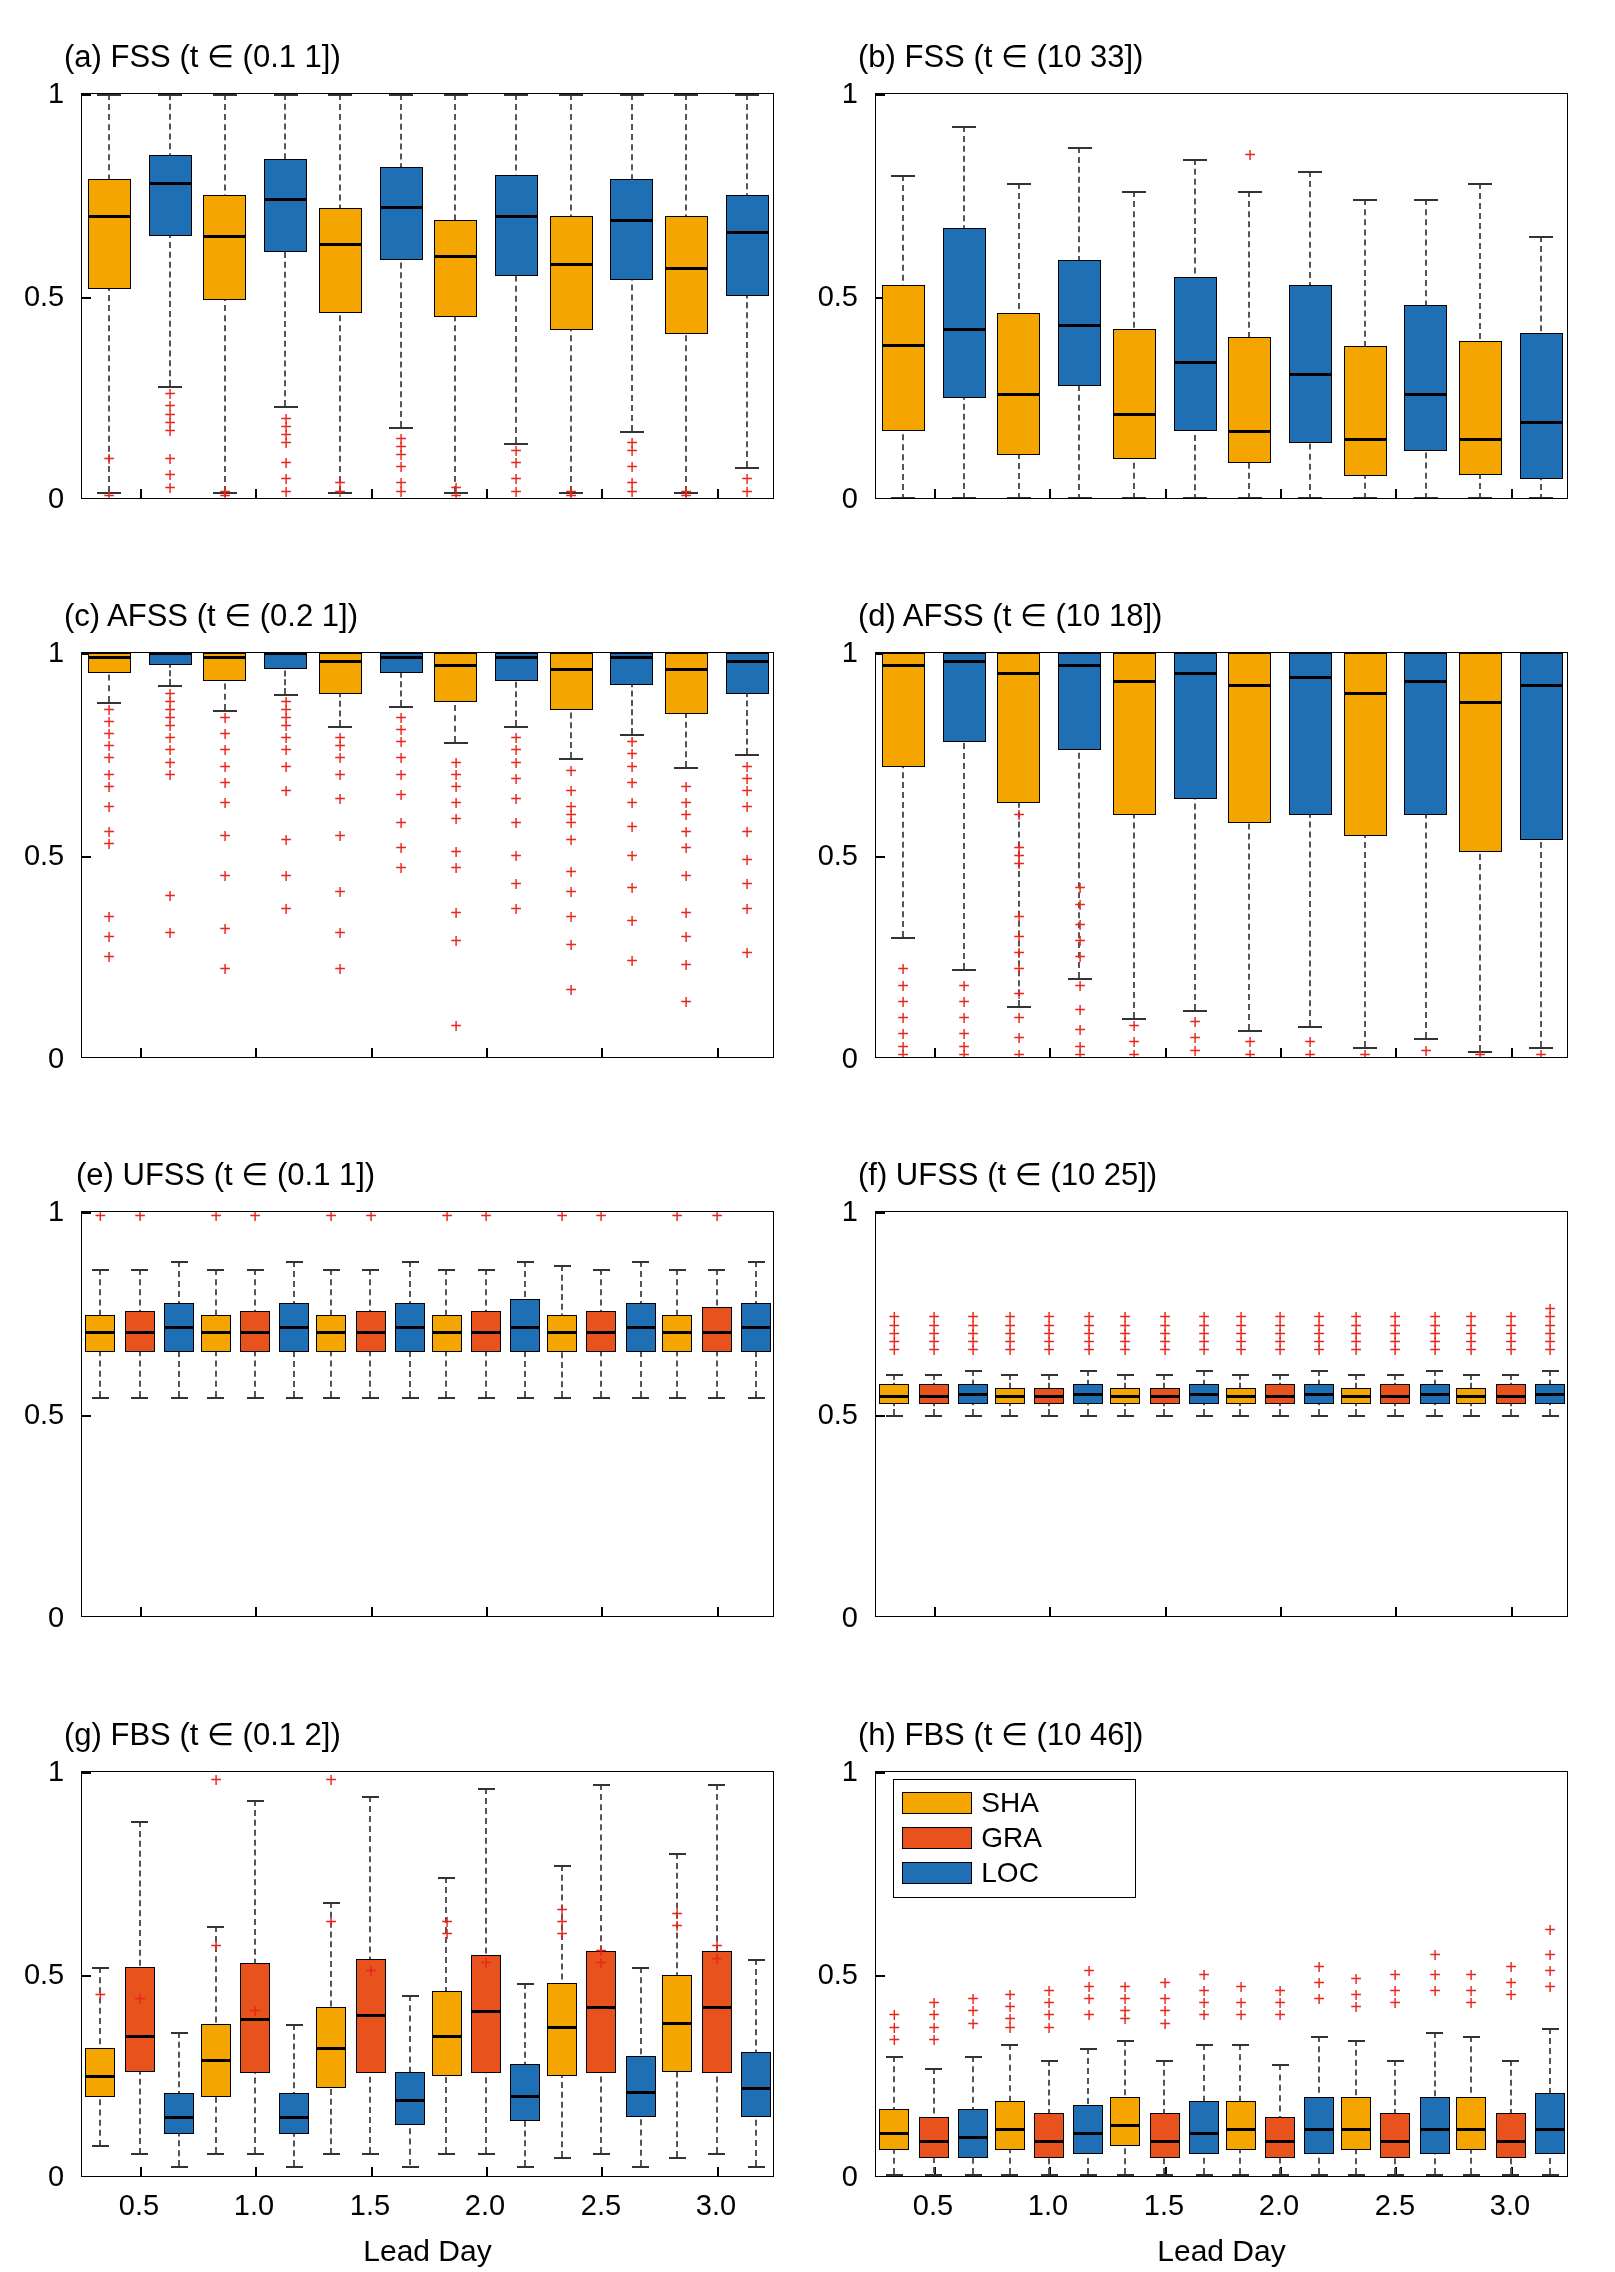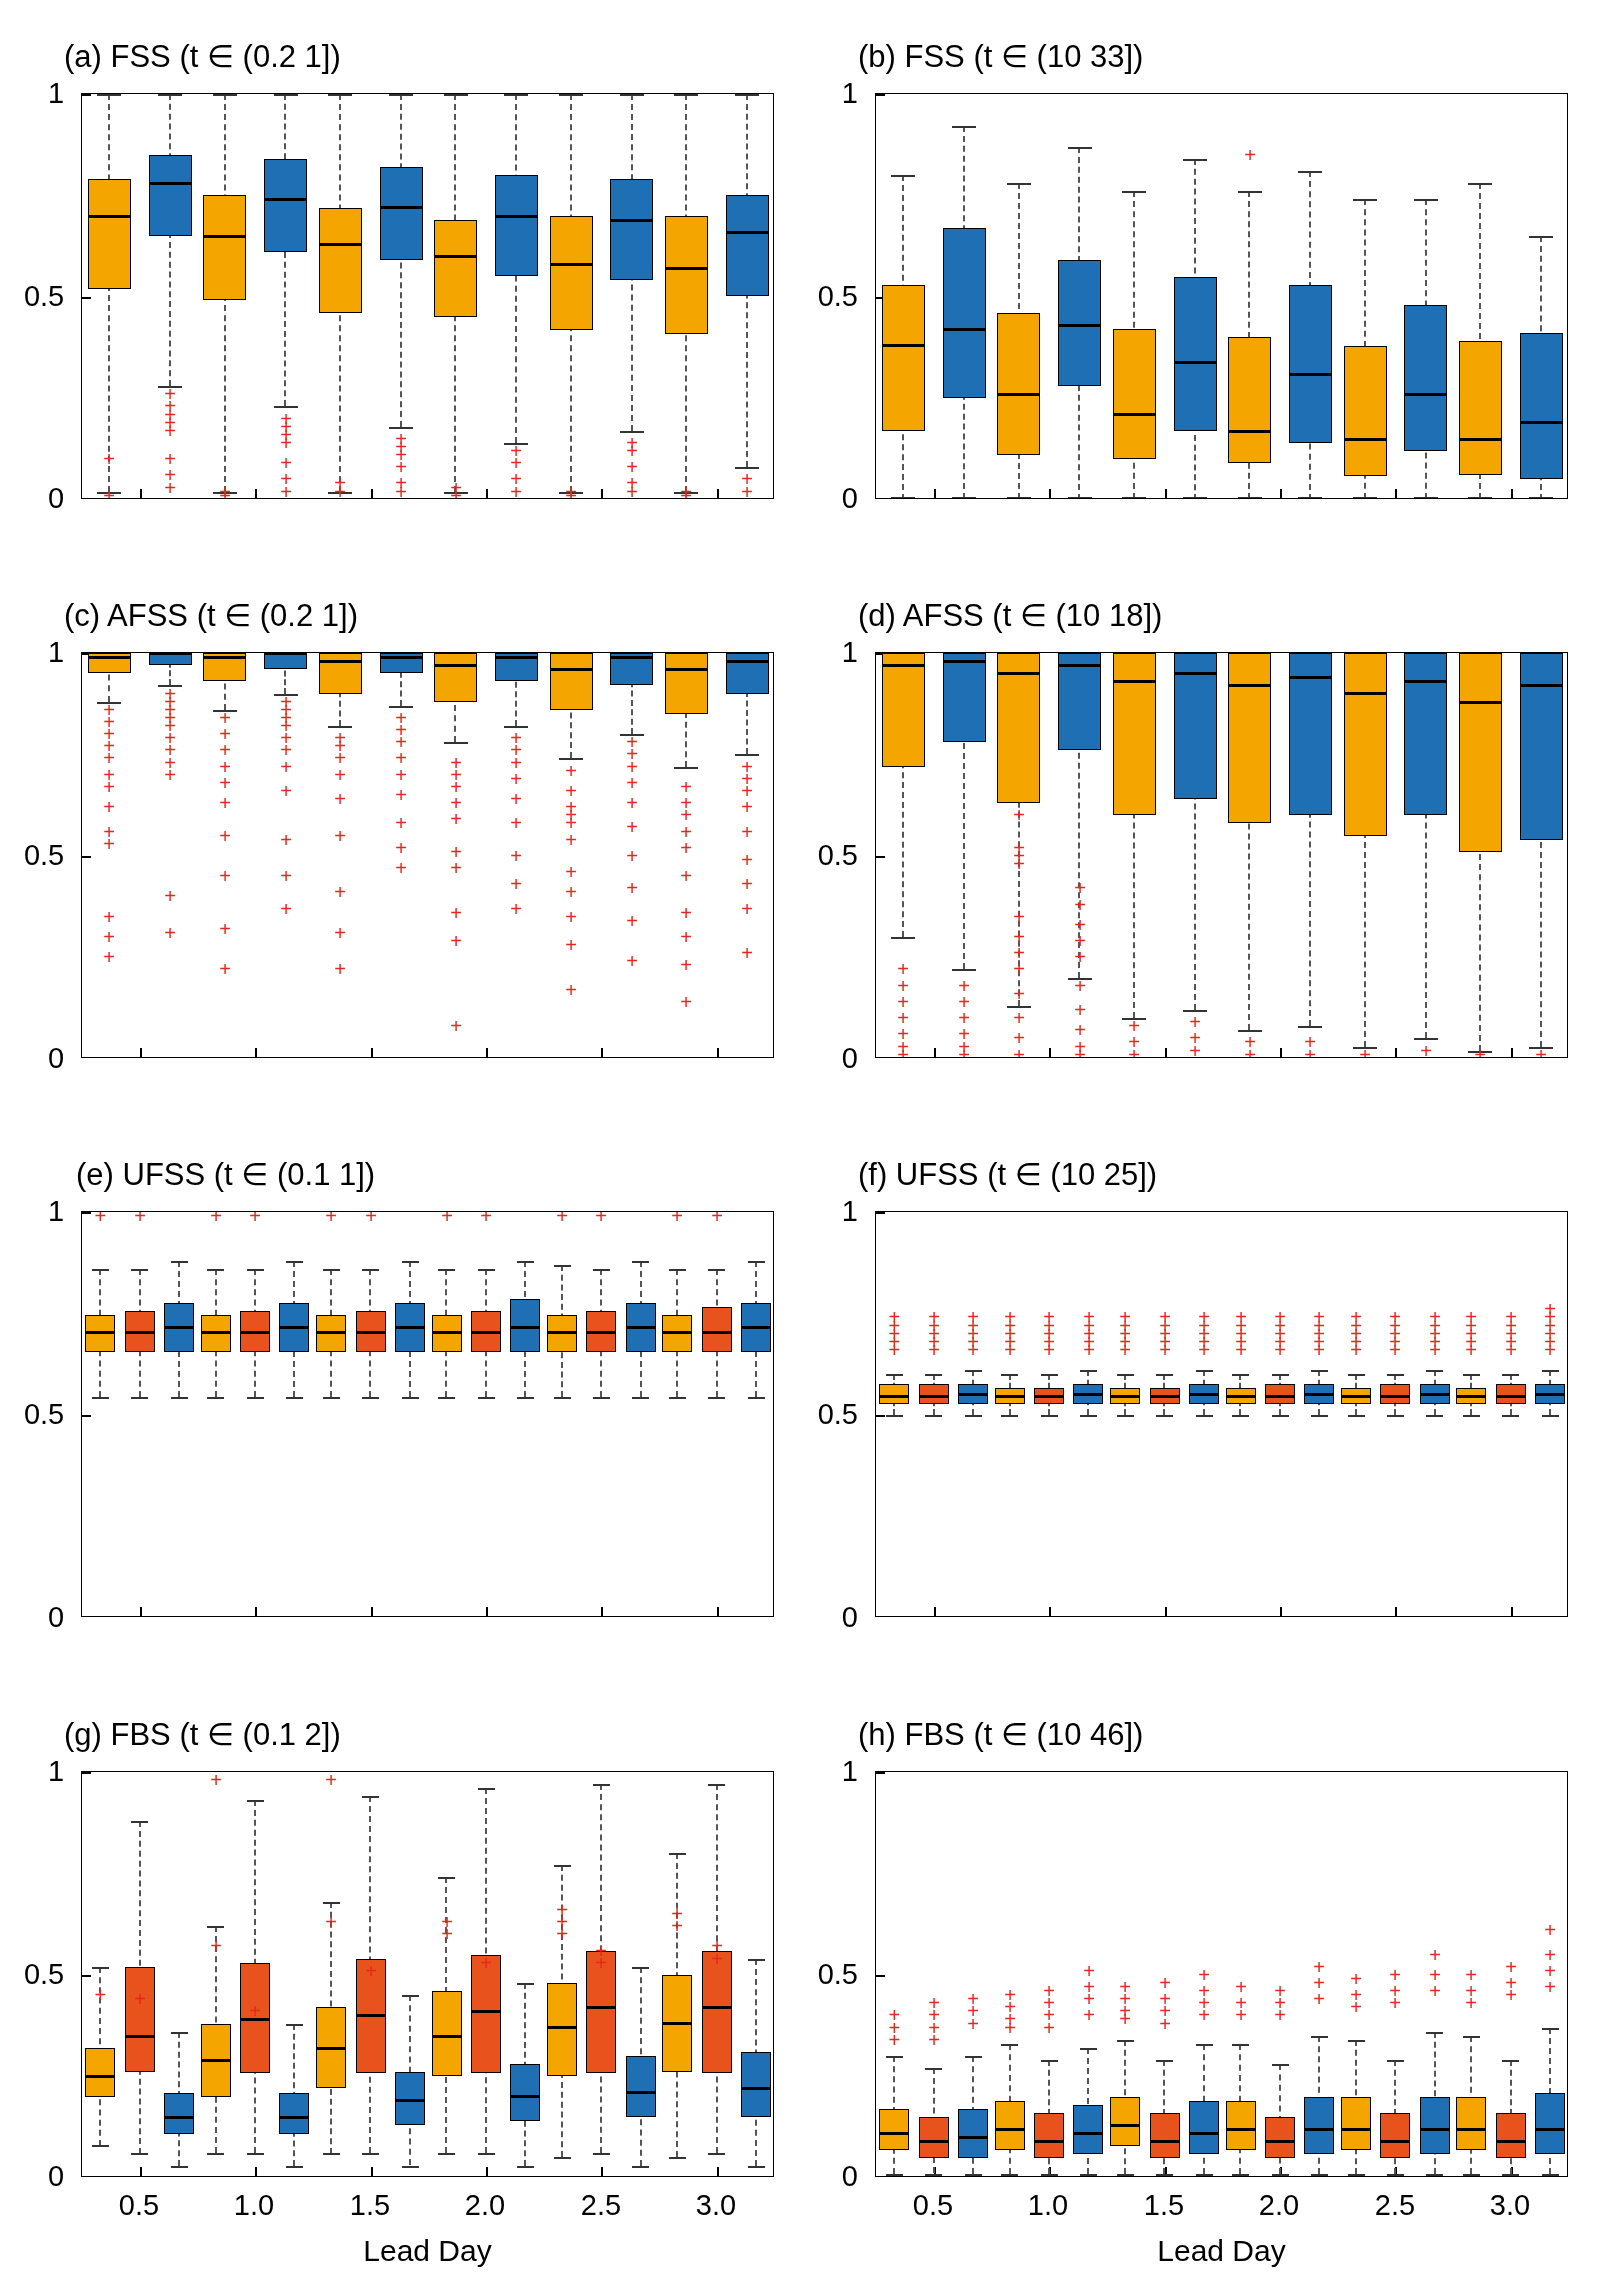--- a/index.html
+++ b/index.html
@@ -69,21 +69,21 @@
   }
   .legend-row{display:flex;align-items:center;height:35px;}
   .legend-swatch{width:70px;height:22px;border:1.7px solid #000;box-sizing:border-box;margin-right:9.3px;}
   .legend-text{font-size:28px;}
 </style>
 </head>
 <body>
 
 <div class="sheet">
     <div class="panel" style="left: 0px; top: 0px; width: 1616px; height: 2273px; pointer-events: none;">
-      <div class="panel-title" style="left: 64px; top: 38px;">(a) FSS (t ∈ (0.2 1])</div>
+      <div class="panel-title" style="left: 64px; top: 38px;">(a) FSS (t ∈ (0.1 1])</div>
       <div class="ytick-label" style="left: -5.8px; width: 70px; top: 498px;">0</div>
       <div class="ytick-label" style="left: -5.8px; width: 70px; top: 296px;">0.5</div>
       <div class="ytick-label" style="left: -5.8px; width: 70px; top: 93px;">1</div>
       <div class="axes" style="left: 81px; top: 93px; width: 693px; height: 406px;">
         <div class="tick-mark" style="left: 0px; width: 9.3px; height: 1.7px; top: 203px;"></div>
         <div class="tick-mark" style="left: 0px; width: 9.3px; height: 1.7px; top: 0px;"></div>
         <div class="tick-mark" style="left: 58px; width: 1.7px; height: 9.3px; bottom: 0px;"></div>
         <div class="tick-mark" style="left: 173px; width: 1.7px; height: 9.3px; bottom: 0px;"></div>
         <div class="tick-mark" style="left: 289px; width: 1.7px; height: 9.3px; bottom: 0px;"></div>
         <div class="tick-mark" style="left: 404px; width: 1.7px; height: 9.3px; bottom: 0px;"></div>
@@ -1211,14 +1211,28 @@
         <div class="cap" style="left: 666px; width: 17px; top: 402px;"></div>
         <div class="cap" style="left: 666px; width: 17px; top: 256px;"></div>
         <div class="bx" style="left: 659px; width: 30px; top: 321px; height: 61px; background: rgb(31, 111, 180);"></div>
         <div class="median" style="left: 659px; width: 30px; height: 2.9px; top: 356px;"></div>
         <div class="outlier" style="left: 674px; top: 158px;">+</div>
         <div class="outlier" style="left: 674px; top: 183px;">+</div>
         <div class="outlier" style="left: 674px; top: 199px;">+</div>
         <div class="outlier" style="left: 674px; top: 215px;">+</div>
       </div>
     </div>
+    <div class="legend" style="left: 893px; top: 1779px; width: 243px;">
+      <div class="legend-row">
+        <div class="legend-swatch" style="background: rgb(244, 165, 0);"></div>
+        <div class="legend-text">SHA</div>
+      </div>
+      <div class="legend-row">
+        <div class="legend-swatch" style="background: rgb(232, 82, 28);"></div>
+        <div class="legend-text">GRA</div>
+      </div>
+      <div class="legend-row">
+        <div class="legend-swatch" style="background: rgb(31, 111, 180);"></div>
+        <div class="legend-text">LOC</div>
+      </div>
+    </div>
   </div>
 
 
 </body></html>

